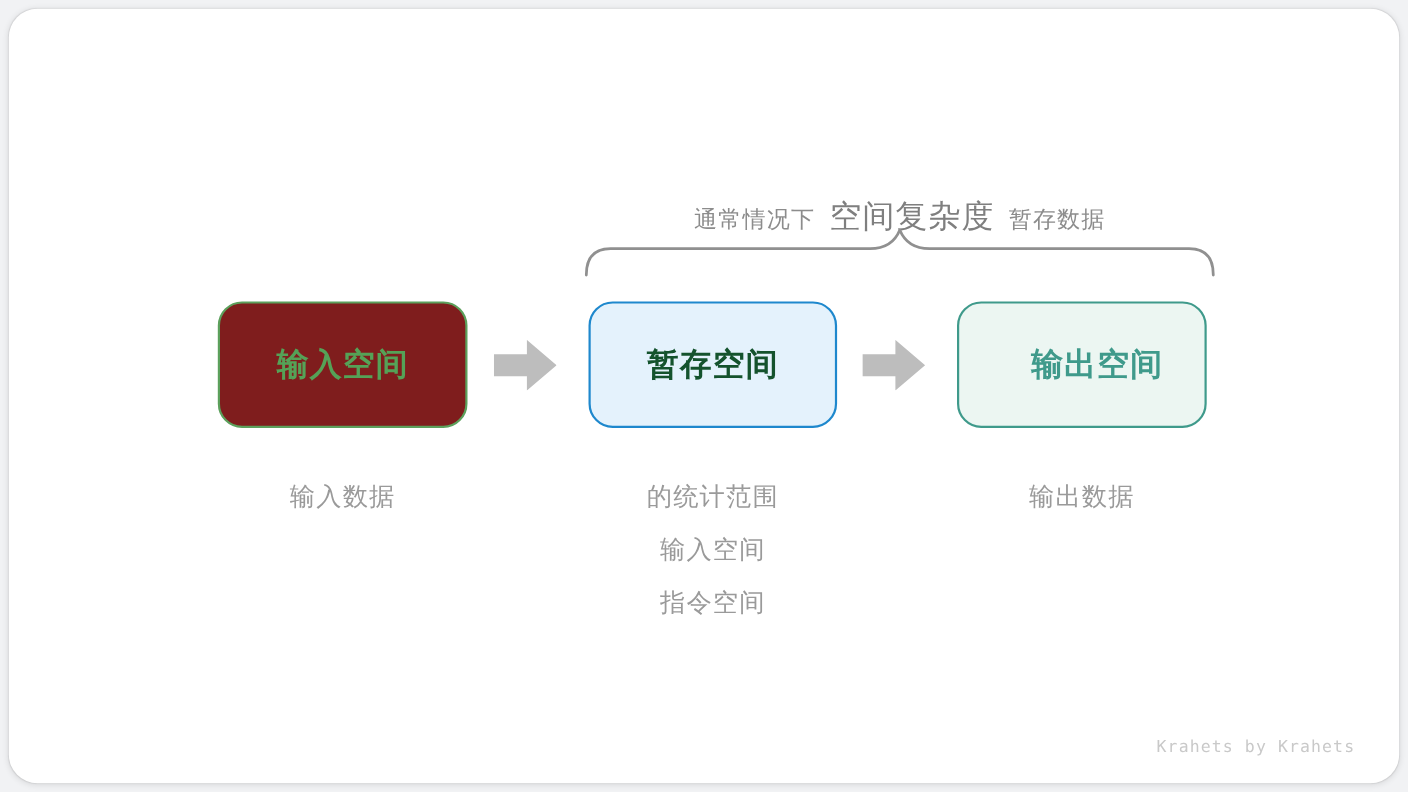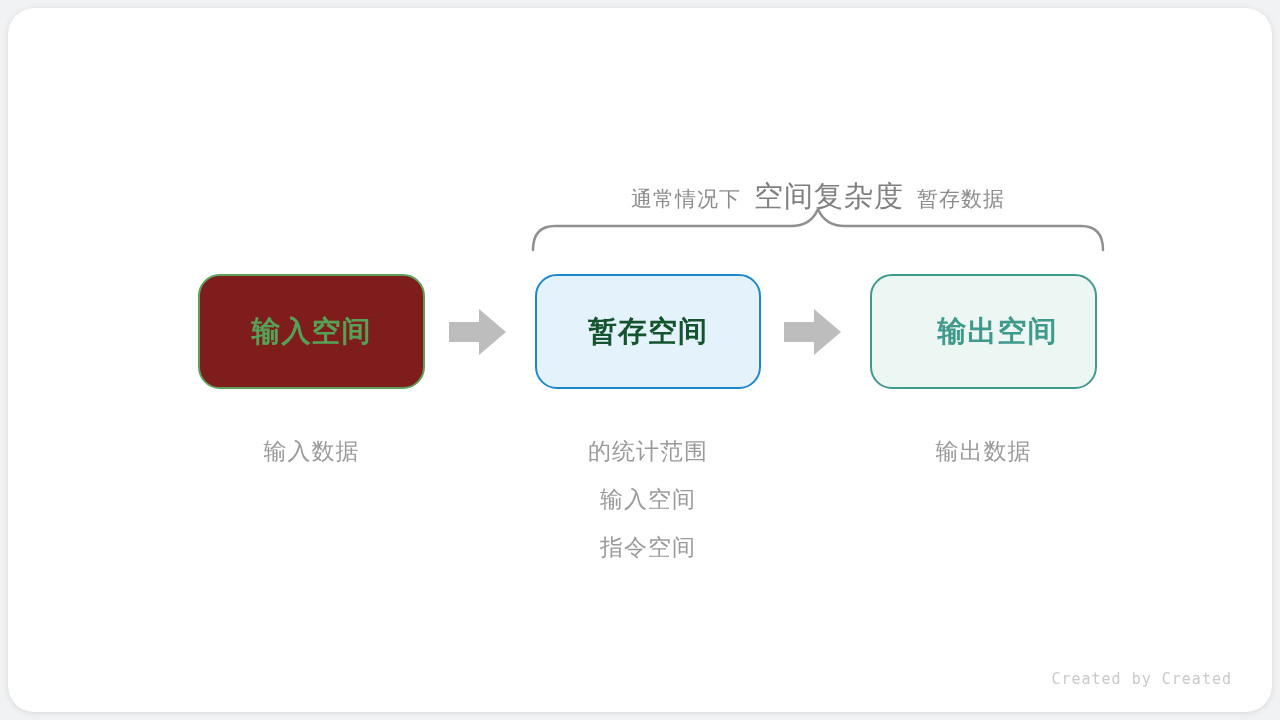--- a/index.html
+++ b/index.html
@@ -119,15 +119,15 @@
   <div class="node teal">输出空间</div>
 
   <div class="note c1 r1">输入数据</div>
 
   <div class="note c2 r1">的统计范围</div>
   <div class="note c2 r2">输入空间</div>
   <div class="note c2 r3">指令空间</div>
 
   <div class="note c3 r1">输出数据</div>
 
-  <div class="credit">Created by Created</div>
+  <div class="credit">Krahets by Krahets</div>
 
 </div>
 
 </body></html>

